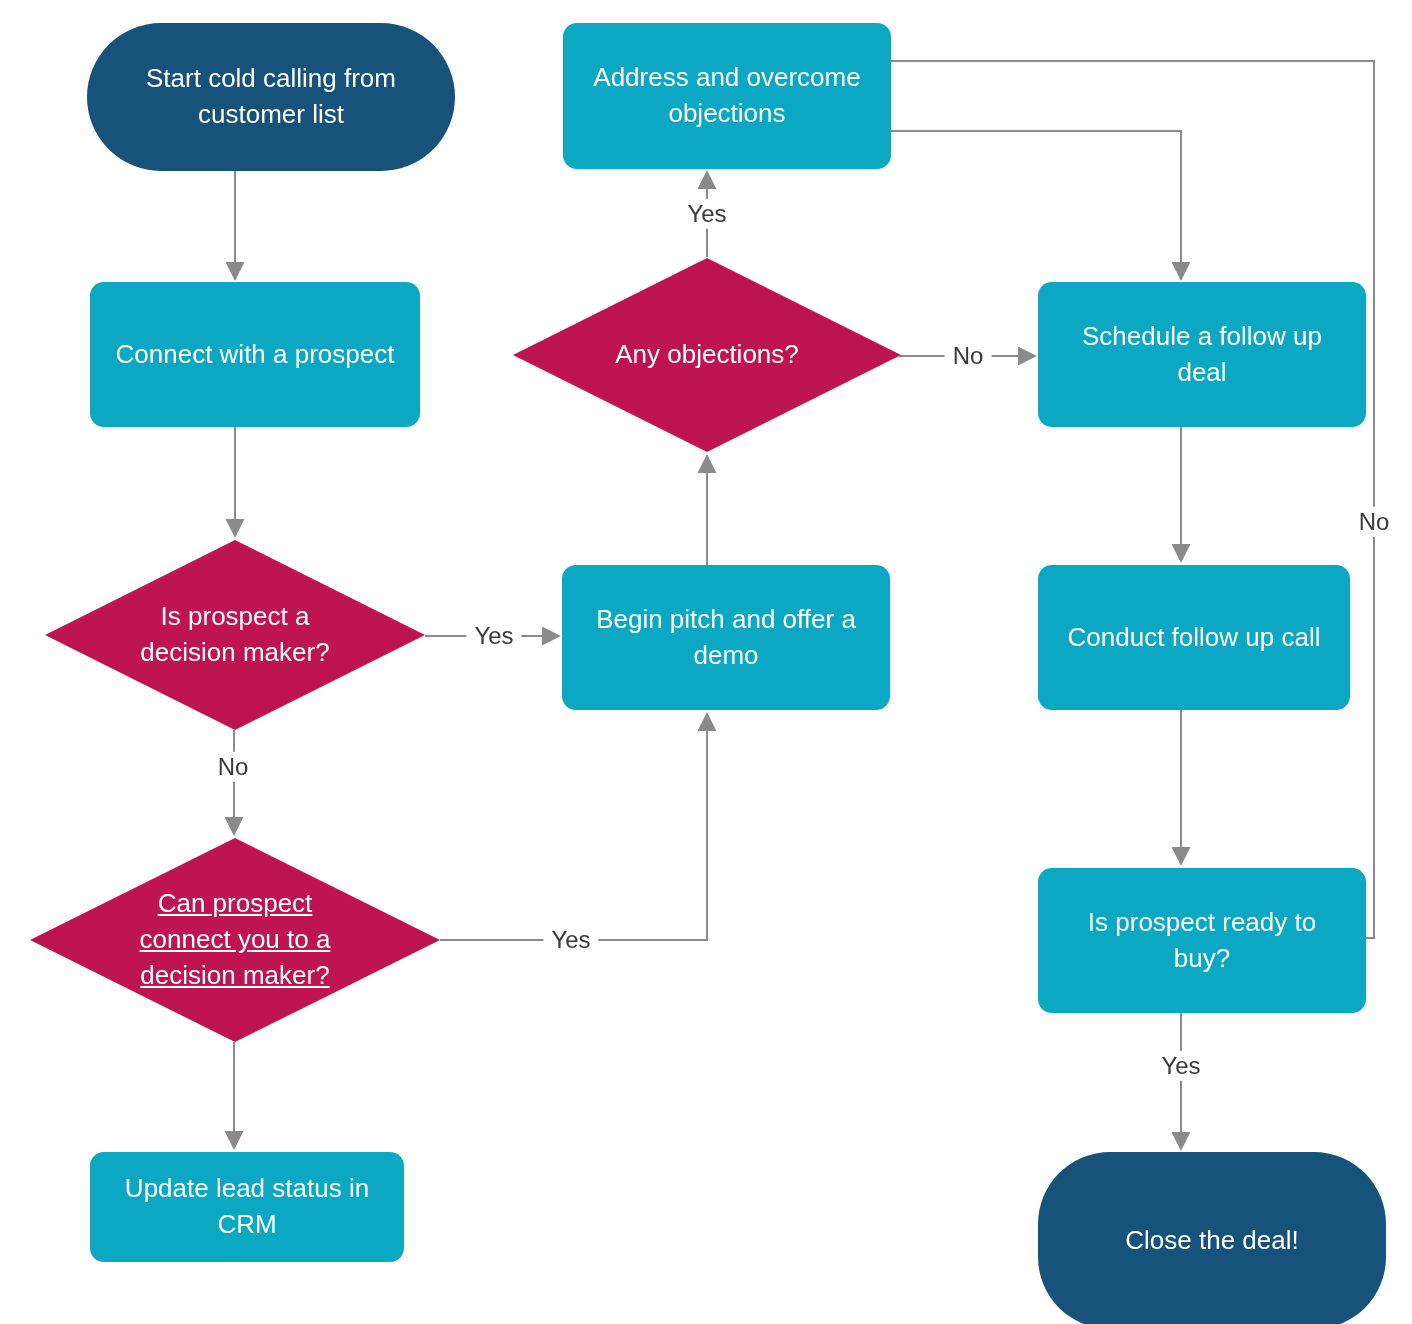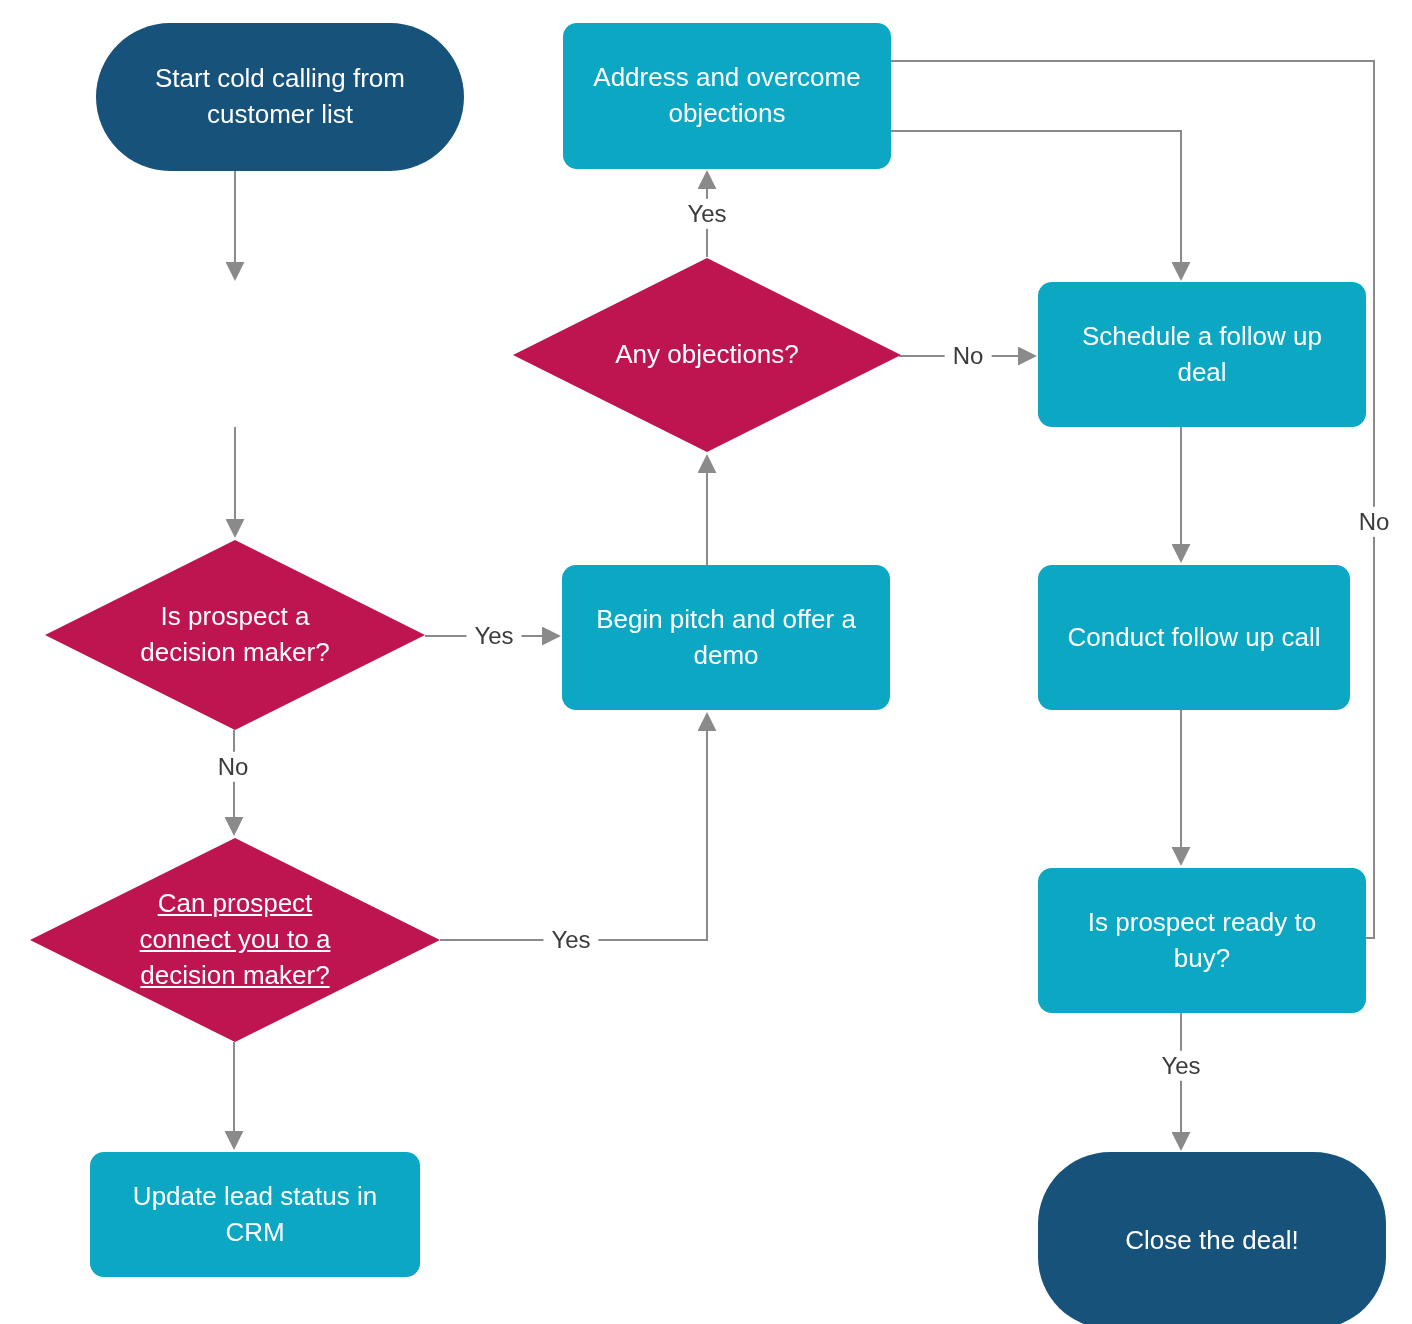--- a/index.html
+++ b/index.html
@@ -63,34 +63,37 @@
     <path d="M707,565 V456" marker-end="url(#arrow)"></path>
     <path d="M707,257 V172" marker-end="url(#arrow)"></path>
     <path d="M899,356 H1035" marker-end="url(#arrow)"></path>
     <path d="M851,131 H1181 V279" marker-end="url(#arrow)"></path>
     <path d="M1181,427 V561" marker-end="url(#arrow)"></path>
     <path d="M1181,710 V864" marker-end="url(#arrow)"></path>
     <path d="M1181,1013 V1149" marker-end="url(#arrow)"></path>
     <path d="M1326,938 H1374 V61 H855" marker-end="url(#arrow)"></path>
   </svg>
 
-  <div class="node terminator" style="left:96px;top:23px;width:296px;height:148px;padding:0 36px;">
+  <div class="node terminator" style="left:87px;top:23px;width:296px;height:148px;padding:0 36px;">
     <span class="txt">Start cold calling from customer list</span>
   </div>
 
+  <div class="node process" style="left:90px;top:282px;width:290px;height:145px;padding:0 20px;">
+    <span class="txt">Connect with a prospect</span>
+  </div>
 
   <div class="node decision" style="left:45px;top:540px;width:380px;height:190px;">
     <span class="txt" style="max-width:240px;">Is prospect a decision maker?</span>
   </div>
 
   <div class="node decision" style="left:30px;top:838px;width:410px;height:204px;text-decoration:underline;">
     <span class="txt" style="max-width:232px;">Can prospect connect you to a decision maker?</span>
   </div>
 
-  <div class="node process" style="left:90px;top:1152px;width:290px;height:125px;padding:0 20px;">
+  <div class="node process" style="left:90px;top:1152px;width:290px;height:110px;padding:0 12px;">
     <span class="txt">Update lead status in CRM</span>
   </div>
 
   <div class="node process" style="left:562px;top:565px;width:288px;height:145px;padding:0 20px;">
     <span class="txt">Begin pitch and offer a demo</span>
   </div>
 
   <div class="node decision" style="left:513px;top:258px;width:388px;height:194px;">
     <span class="txt" style="max-width:250px;">Any objections?</span>
   </div>

